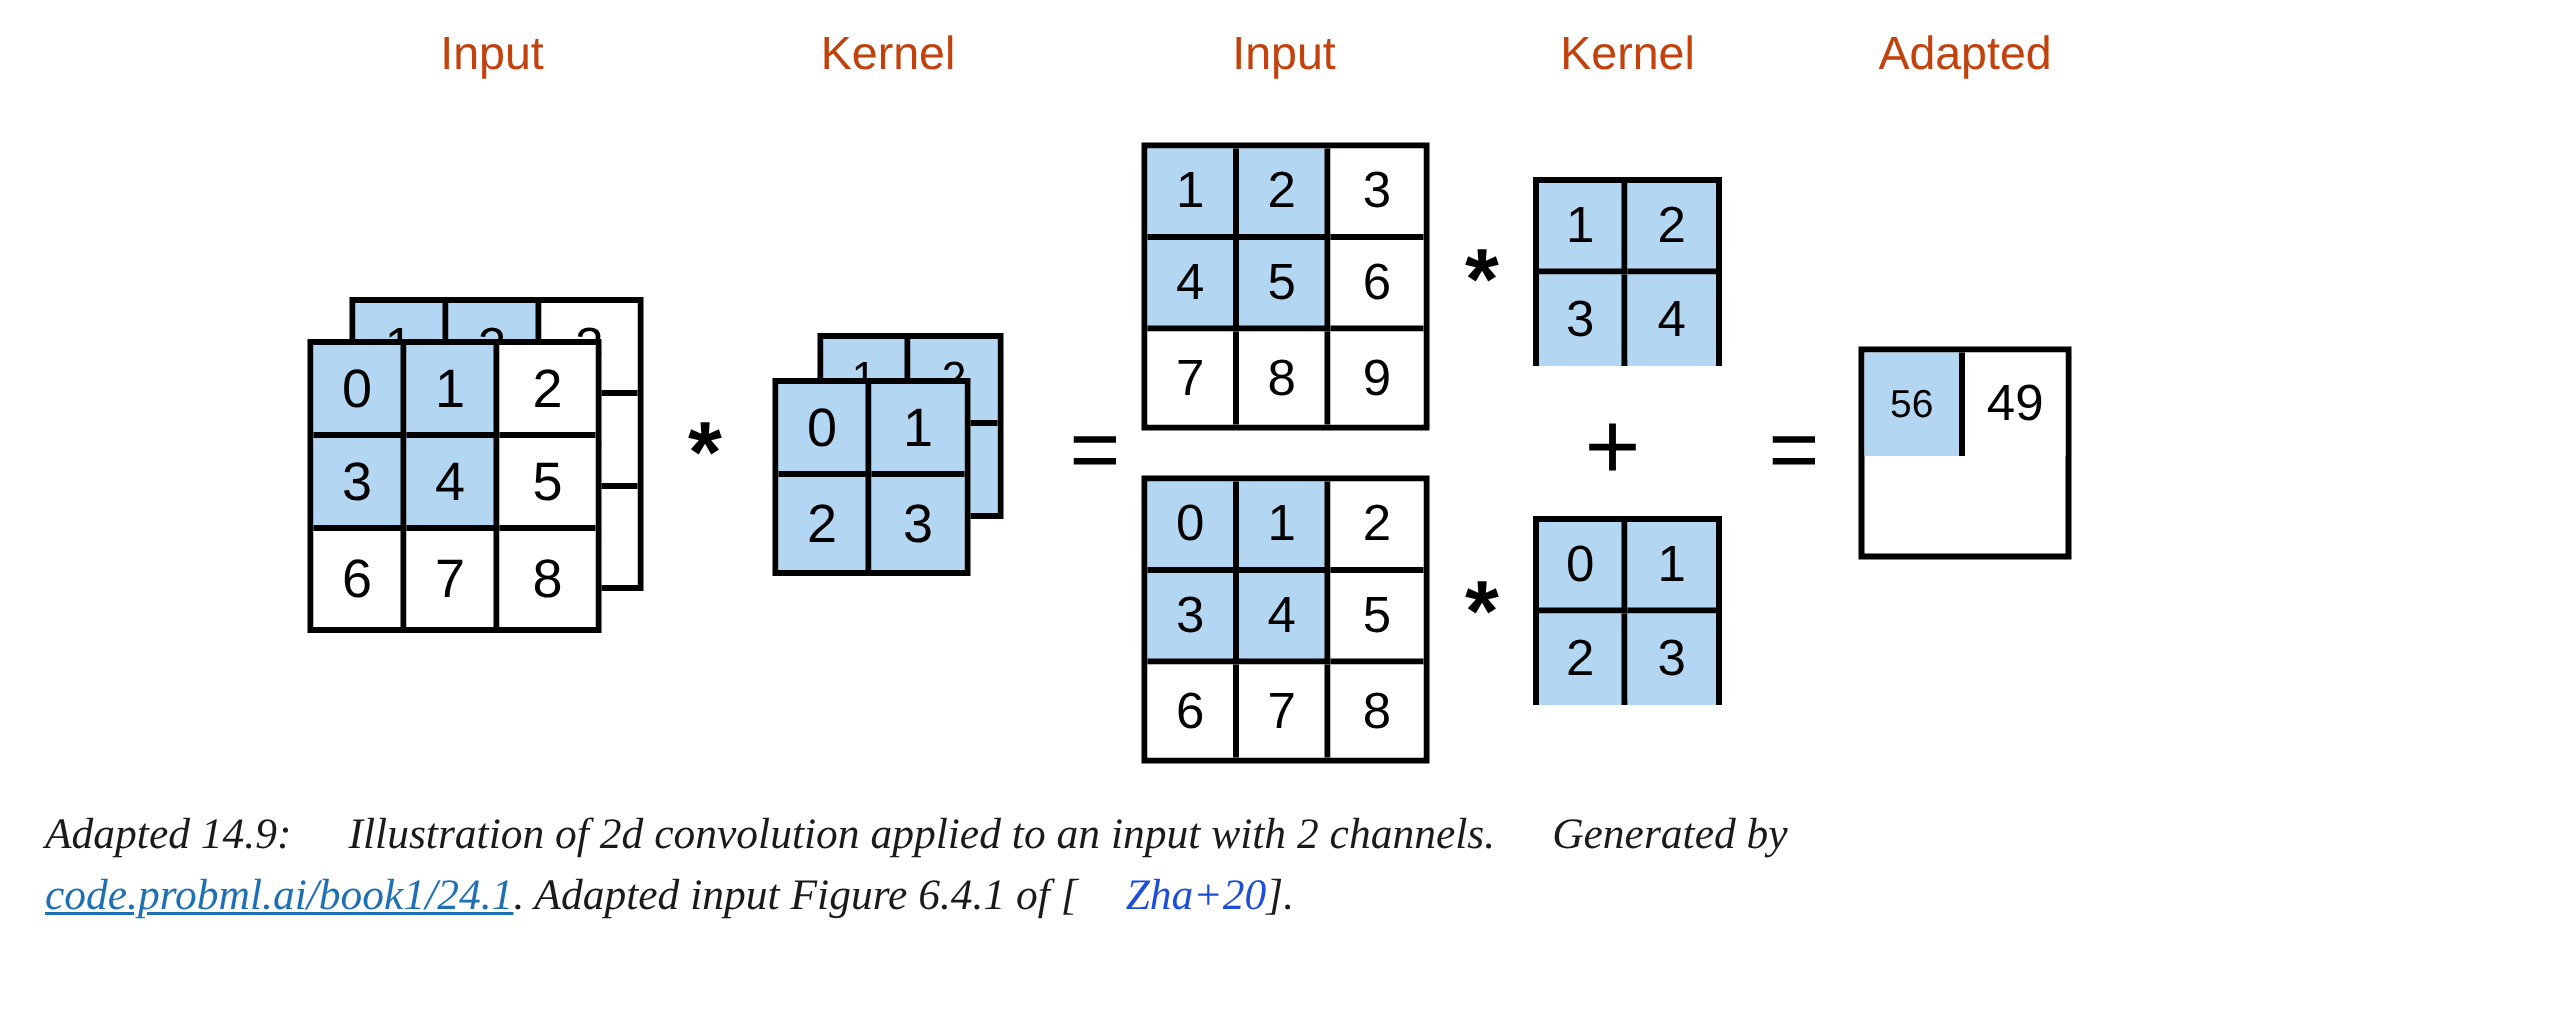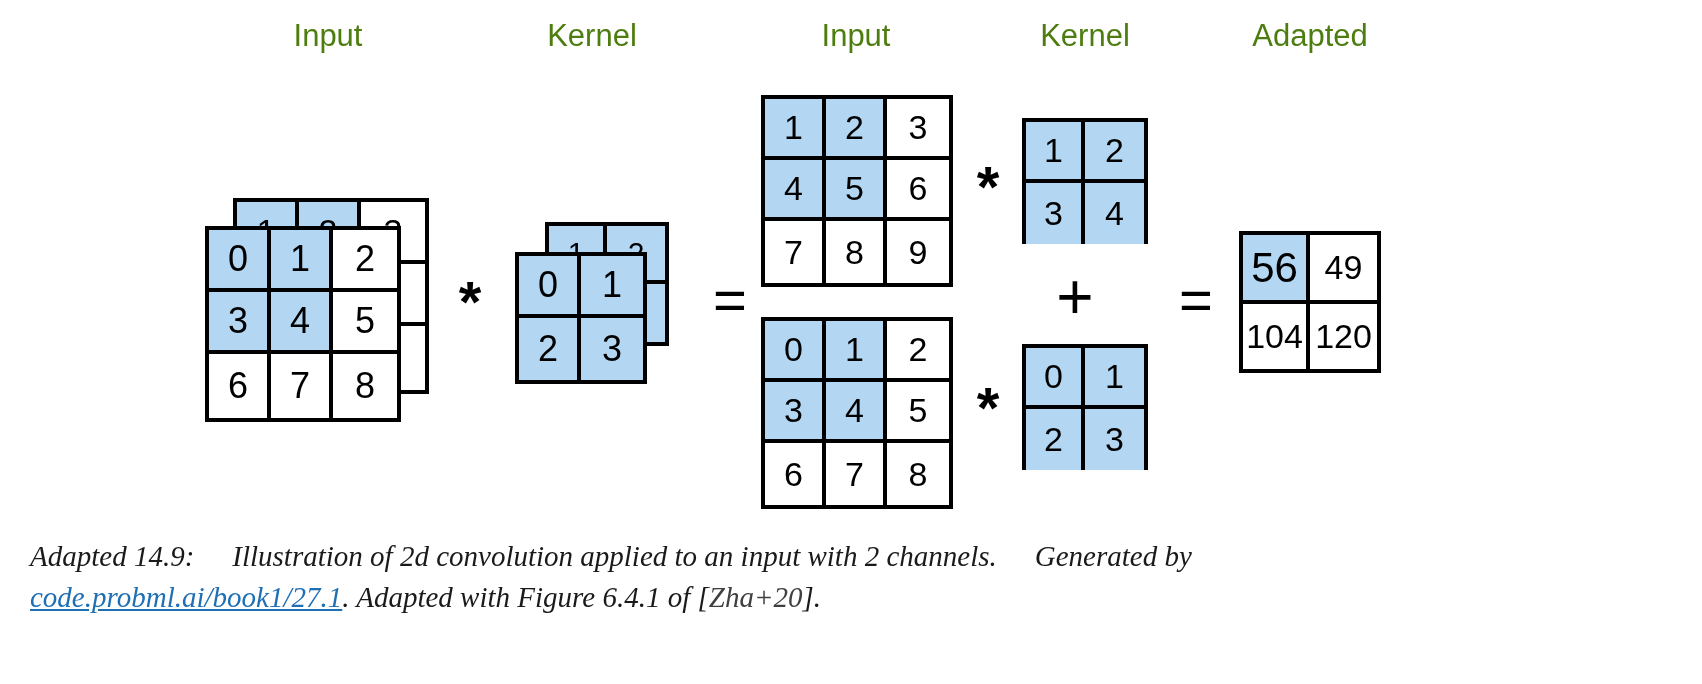--- a/index.html
+++ b/index.html
@@ -7,21 +7,21 @@
     width:1702px;height:684px;background:#ffffff;
     font-family:"Liberation Sans", sans-serif;
     overflow:hidden;position:relative;
   }
   #figure{position:absolute;left:0;top:0;width:1702px;height:684px;}
 
   
   .heading{
     position:absolute;
     font-family:"Liberation Sans", sans-serif;
-    font-size:31px;color:#4d7c0f;
+    font-size:31px;color:#c2410c;
     text-align:center;white-space:nowrap;
     transform:translateX(-50%);
   }
 
   
   .grid{position:absolute;border:4px solid #000;box-sizing:border-box;background:#fff;}
   .grid .row{display:flex;}
   .cell{
     box-sizing:border-box;
     border-right:4px solid #000;border-bottom:4px solid #000;
@@ -49,21 +49,21 @@
   
   #caption{
     position:absolute;left:30px;top:536px;width:1645px;
     font-family:"Liberation Serif", serif;
     font-style:italic;
     font-size:29px;line-height:41px;
     color:#1a1a1a;
     text-align:justify;
   }
   #caption .lnk{color:#1f6fb5;}
-  #caption .cite{color:#404040;}
+  #caption .cite{color:#1d4ed8;margin-left:32px;}
   #caption .l2{display:block;text-align:left;}
   .sp-wide{letter-spacing:0.02em;}
 </style>
 </head>
 <body>
 
 <div id="figure">
 
   <div class="heading" style="left:328px;top:18px;">Input</div>
   <div class="heading" style="left:592px;top:18px;">Kernel</div>
@@ -193,31 +193,27 @@
     <div class="row">
       <div class="cell hl" style="width:61px;height:61px;font-size:34px;">2</div>
       <div class="cell hl" style="width:61px;height:61px;font-size:34px;">3</div>
     </div>
   </div>
 
   <div class="op eq" style="left:1196px;top:300px;">=</div>
 
   <div class="grid" style="left:1239px;top:231px;width:142px;height:142px;">
     <div class="row">
-      <div class="cell hl" style="width:67px;height:69px;font-size:42px;">56</div>
+      <div class="cell hl" style="width:67px;height:69px;font-size:26px;">56</div>
       <div class="cell" style="width:67px;height:69px;font-size:34px;">49</div>
-    </div>
-    <div class="row">
-      <div class="cell" style="width:67px;height:65px;font-size:34px;">104</div>
-      <div class="cell" style="width:67px;height:65px;font-size:34px;">120</div>
     </div>
   </div>
 
   <div id="caption">
     <span>Adapted 14.9:</span>
     <span class="sp-wide">&nbsp;&nbsp;&nbsp;</span>
     <span>Illustration of 2d convolution applied to an input with 2 channels.</span>
     <span class="sp-wide">&nbsp;&nbsp;&nbsp;</span>
     <span>Generated by</span>
-    <span class="l2"><a class="lnk" href="#">code.probml.ai/book1/27.1</a><span>. Adapted with Figure 6.4.1 of [</span><span class="cite">Zha+20</span><span>].</span></span>
+    <span class="l2"><a class="lnk" href="#">code.probml.ai/book1/24.1</a><span>. Adapted input Figure 6.4.1 of [</span><span class="cite">Zha+20</span><span>].</span></span>
   </div>
 
 </div>
 
 </body></html>

